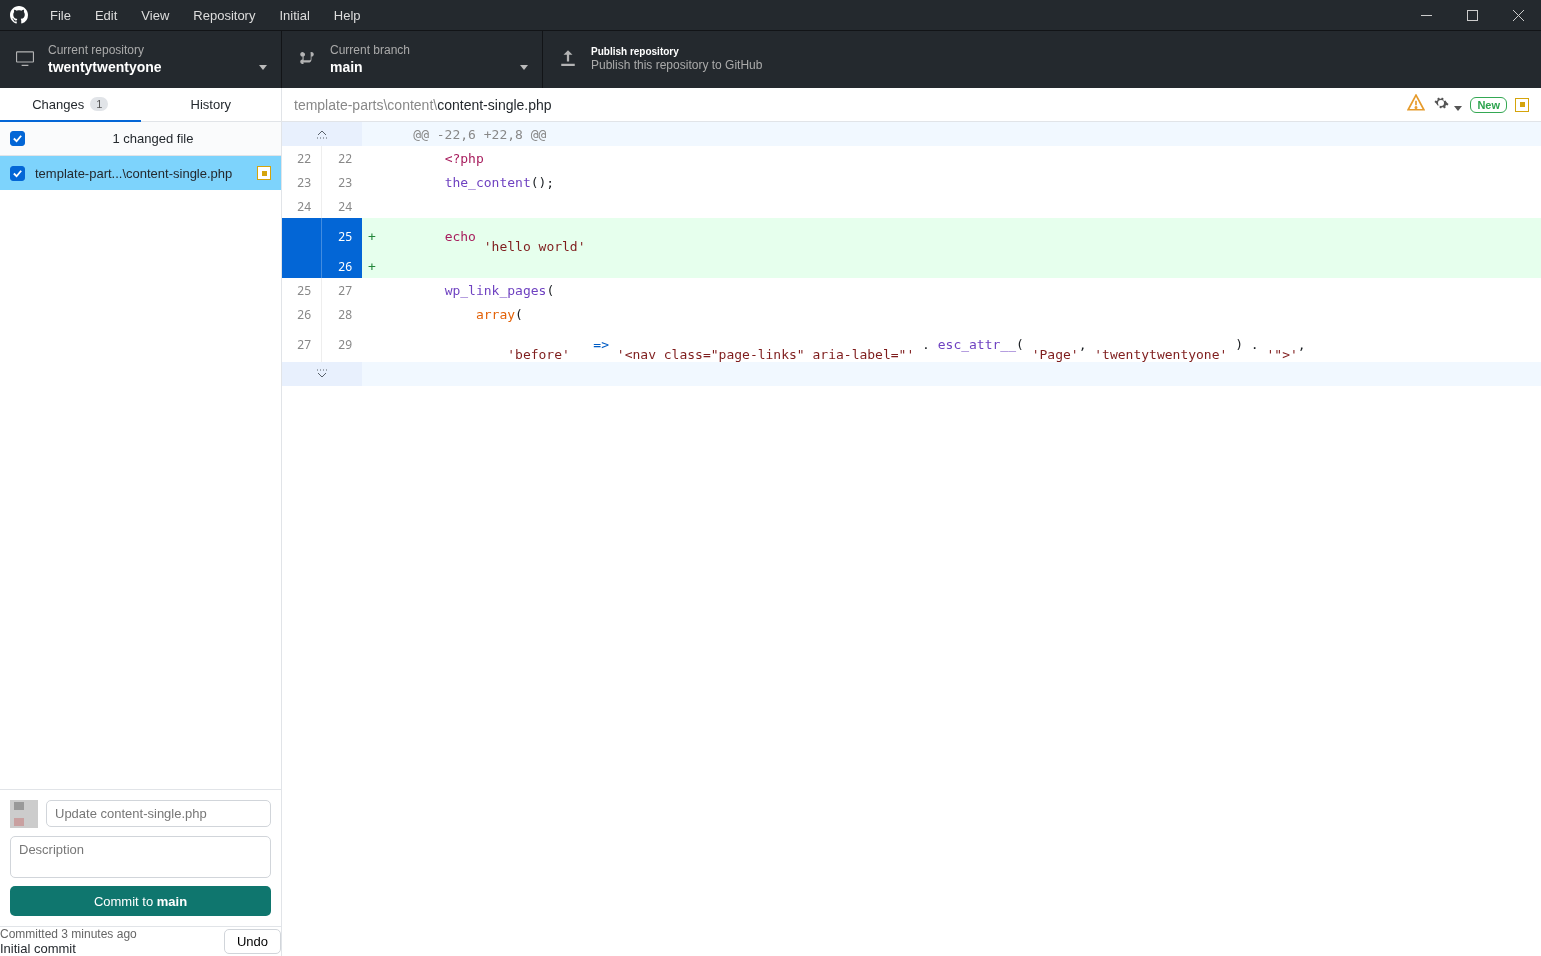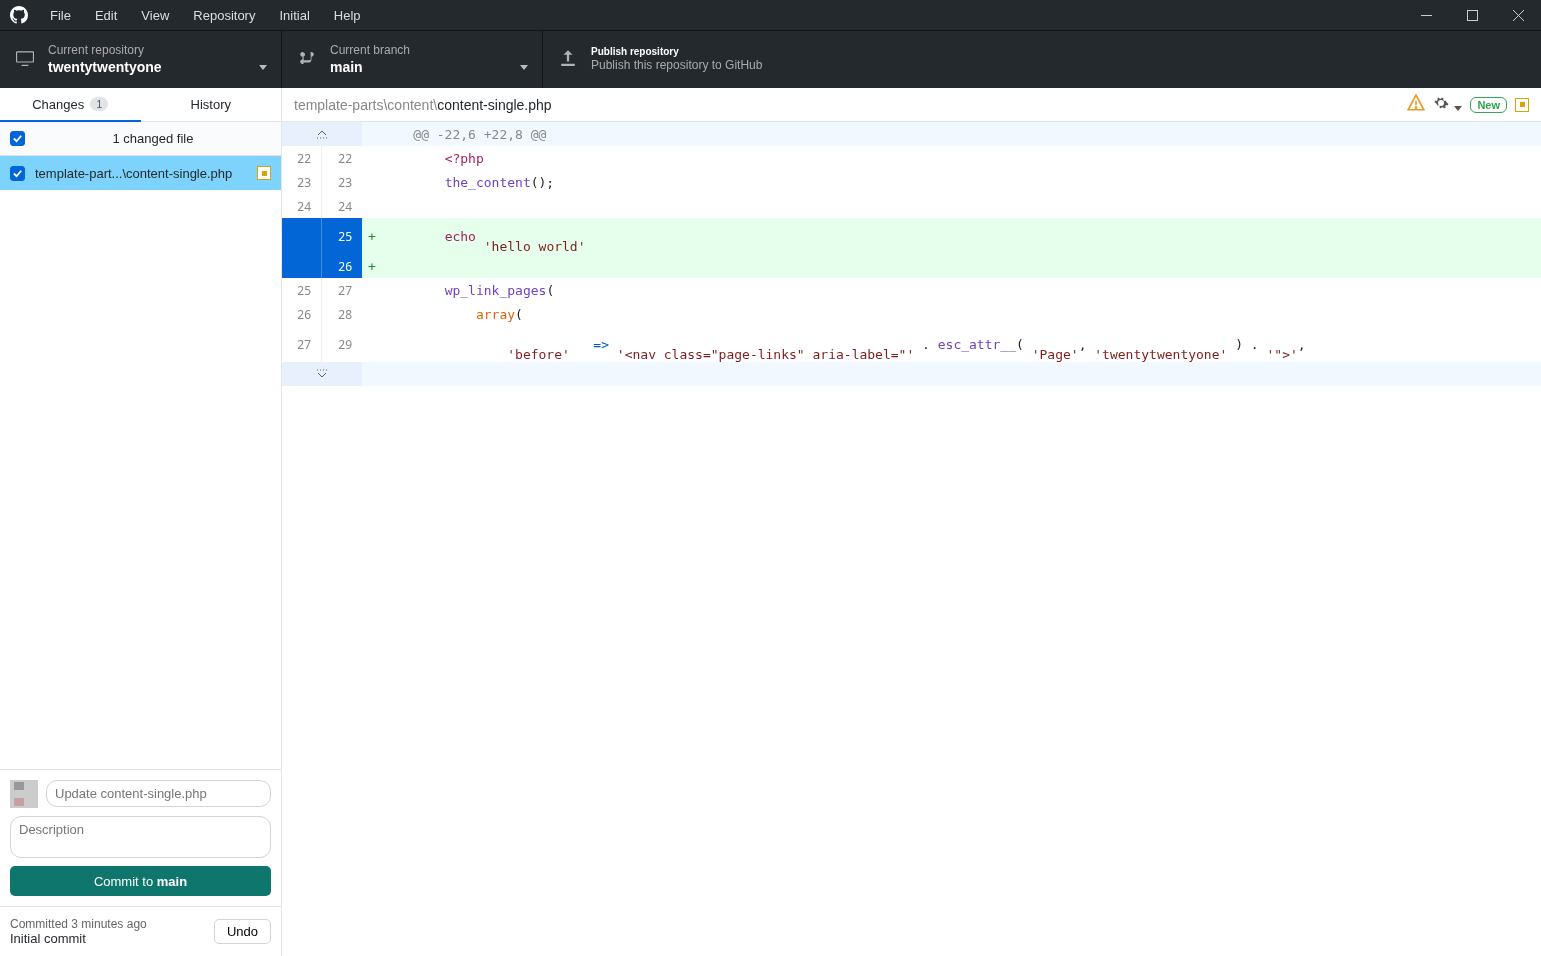--- a/index.html
+++ b/index.html
@@ -73,31 +73,31 @@
   }
   .status-dot .inner { width: 5px; height: 5px; background: #d5a40b; }
   .sidebar-spacer { flex: 1; }
   
   .commit-box { border-top: 1px solid #e1e4e8; padding: 10px; display: flex; flex-direction: column; gap: 8px; }
   .commit-summary-row { display: flex; gap: 8px; align-items: flex-start; }
   .avatar { width: 28px; height: 28px; background: #ccc; position: relative; flex: none; }
   .avatar::before { content: ""; position: absolute; top: 2px; left: 4px; width: 10px; height: 8px; background: #999; }
   .avatar::after  { content: ""; position: absolute; bottom: 2px; left: 4px; width: 10px; height: 8px; background: #c9a0a0; }
   .text-input {
-    flex: 1; border: 1px solid #d1d5da; border-radius: 11px; padding: 5px 8px;
+    flex: 1; border: 1px solid #d1d5da; border-radius: 5px; padding: 5px 8px;
     font: inherit; color: #24292e; background: #fff;
   }
   .text-input::placeholder { color: #777; }
   textarea.text-input { resize: none; height: 110px; }
   .commit-btn {
     background: #0f766e; color: #fff; border: none; border-radius: 5px;
     height: 30px; font-size: 13px; cursor: pointer;
   }
   .commit-btn strong { font-weight: 700; }
-  .commit-history { border-top: 1px solid #e1e4e8; padding: 10px; display: flex; align-items: center; }
+  .commit-history { border-top: 1px solid #e1e4e8; display: flex; align-items: center; }
   .commit-history .info { flex: 1; color: #666; font-size: 12px; }
   .commit-history .info .msg { color: #24292e; font-size: 13px; }
   .undo-btn { border: 1px solid #d1d5da; border-radius: 5px; background: #fff; padding: 4px 12px; font: inherit; cursor: pointer; }
   
   .diff-panel { flex: 1; display: flex; flex-direction: column; min-width: 0; }
   .diff-header {
     height: 34px; display: flex; align-items: center; padding: 0 12px;
     border-bottom: 1px solid #e1e4e8; gap: 8px;
   }
   .breadcrumb { flex: 1; color: #888; font-size: 14px; white-space: nowrap; overflow: hidden; }

